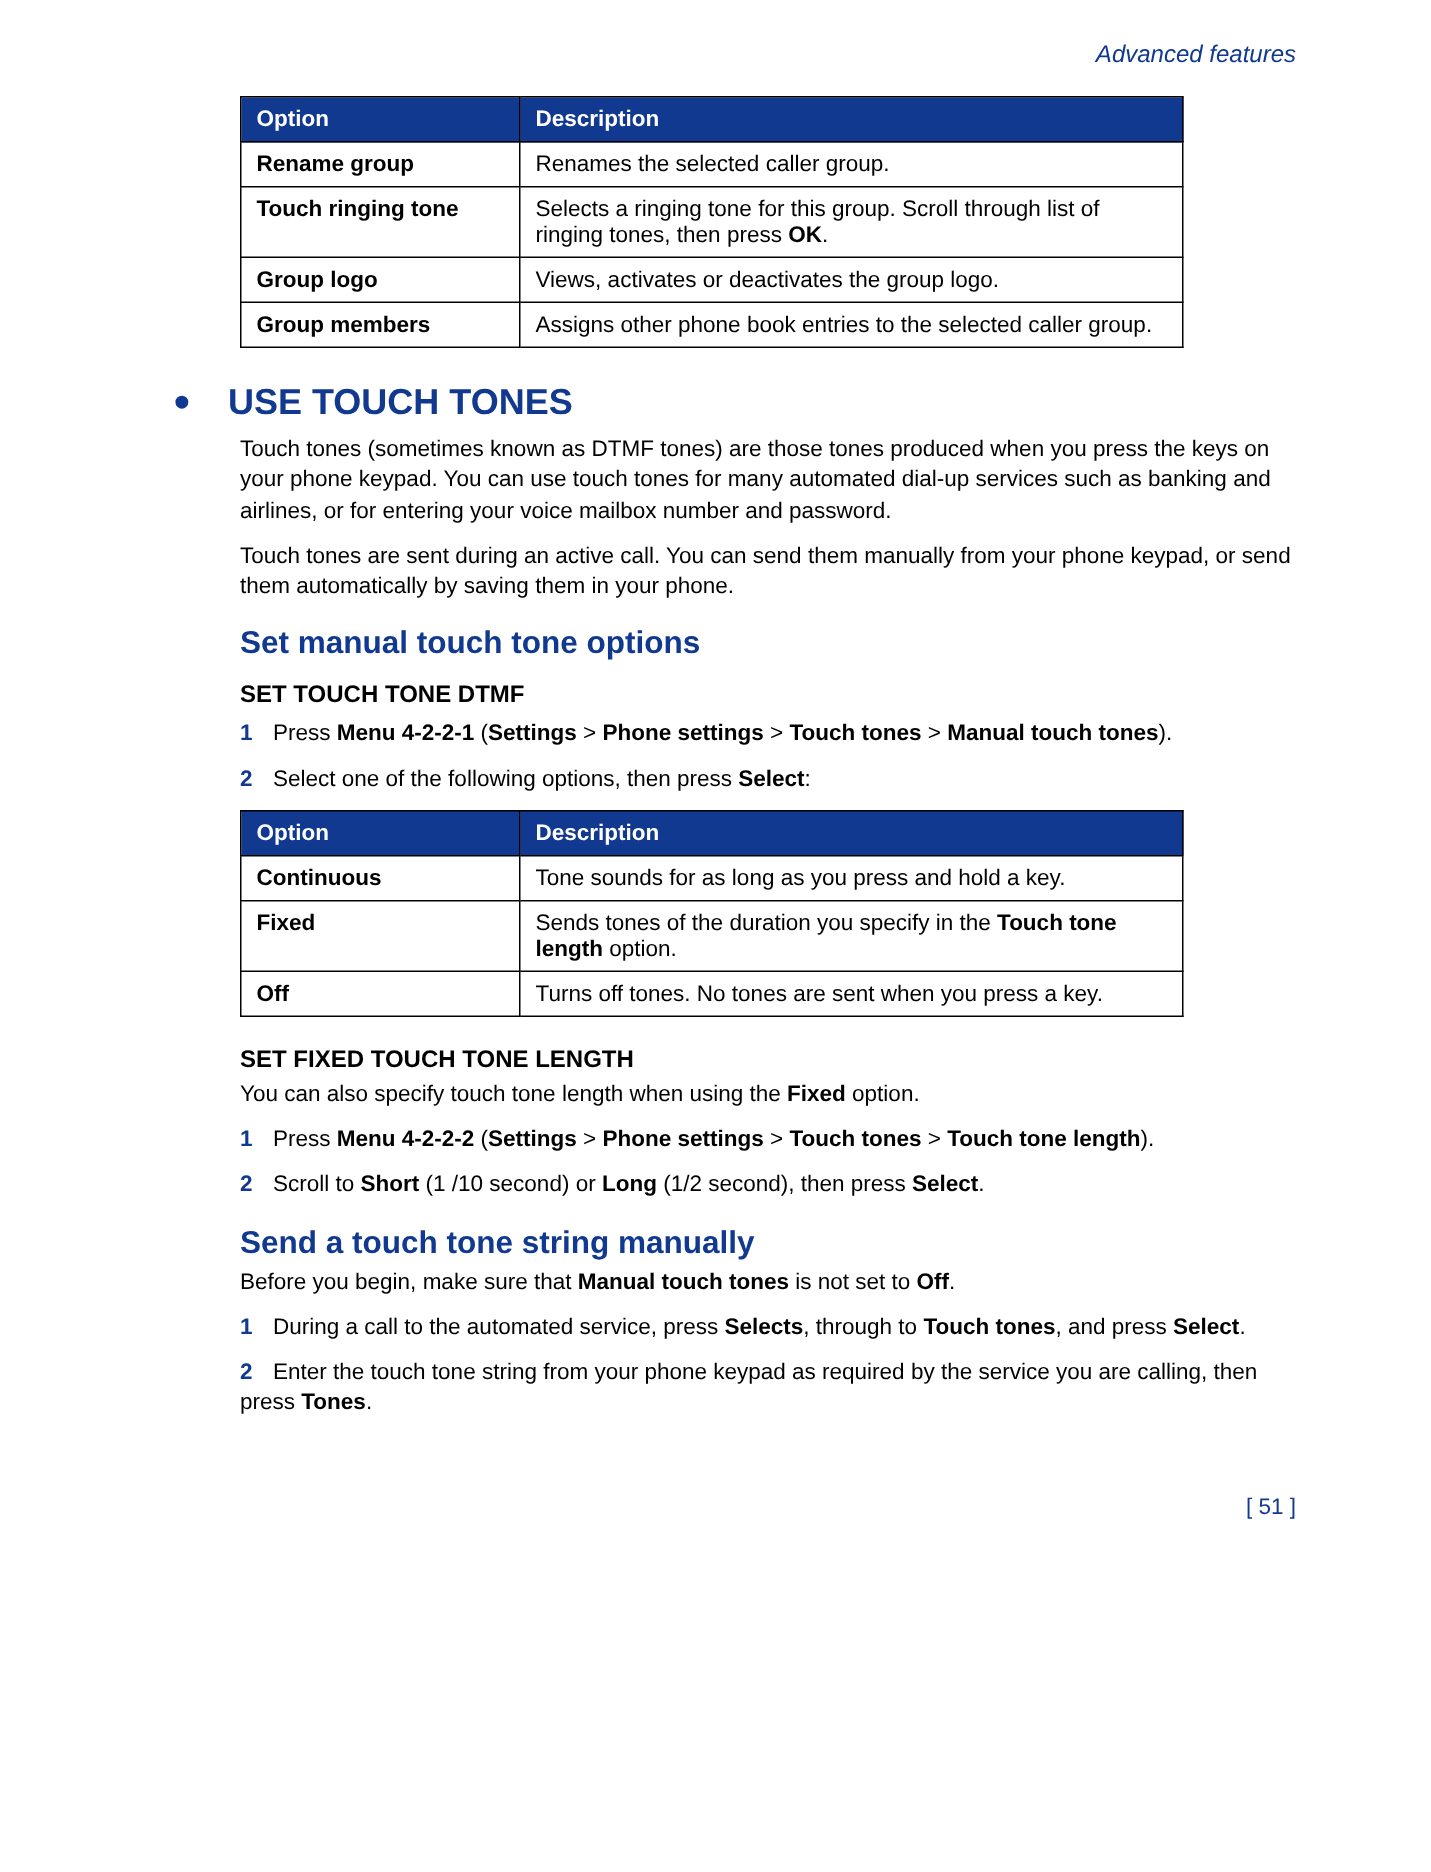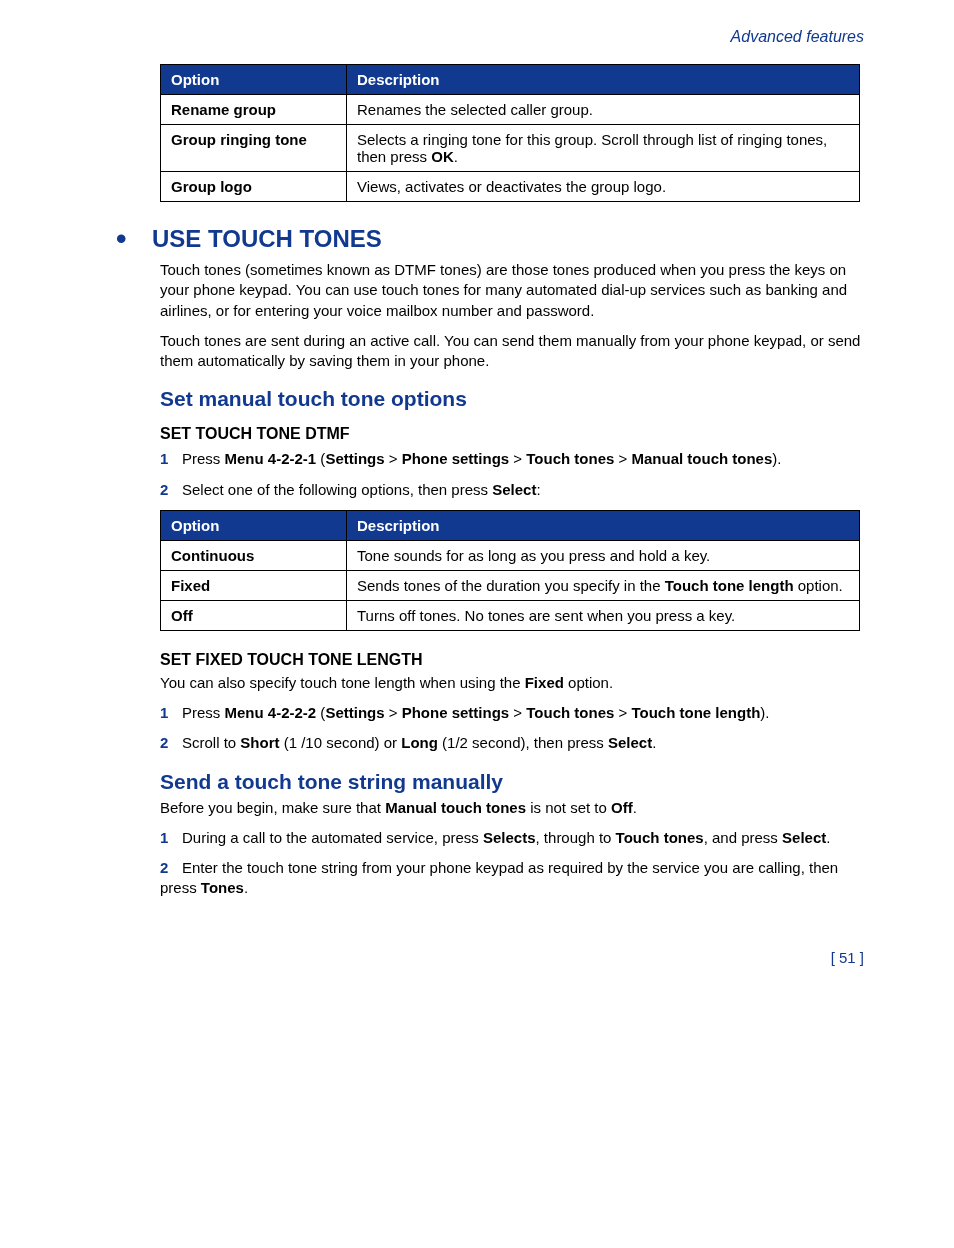--- a/index.html
+++ b/index.html
@@ -15,21 +15,21 @@
     padding: 28px 90px 40px 90px;
   }
   .header-right {
     text-align: right;
     color: #11398f;
     font-style: italic;
     font-size: 16px;
     margin-bottom: 18px;
   }
   table {
-    width: 700px;
+    width: 629px;
     border-collapse: collapse;
     margin-left: 70px;
     margin-bottom: 20px;
   }
   th, td {
     border: 1px solid #000;
     padding: 6px 10px;
     text-align: left;
     vertical-align: top;
     font-size: 15px;
@@ -105,26 +105,30 @@
     <tbody>
         <tr>
       <th>Option</th>
       <th>Description</th>
     </tr>
     <tr>
       <td class="option-col">Rename group</td>
       <td>Renames the selected caller group.</td>
     </tr>
     <tr>
-      <td class="option-col">Group ringing tone</td>
+      <td class="option-col">Touch ringing tone</td>
       <td><span>Selects a ringing tone for this group. Scroll through list of ringing tones, then press </span><b>OK</b><span>.</span></td>
     </tr>
     <tr>
       <td class="option-col">Group logo</td>
       <td>Views, activates or deactivates the group logo.</td>
+    </tr>
+    <tr>
+      <td class="option-col">Group members</td>
+      <td>Assigns other phone book entries to the selected caller group.</td>
     </tr>
   </tbody>
     </table>
 
   <div class="h1"><span class="bullet">•</span><span>USE TOUCH TONES</span></div>
   <div class="para">Touch tones (sometimes known as DTMF tones) are those tones produced when you press the keys on your phone keypad. You can use touch tones for many automated dial-up services such as banking and airlines, or for entering your voice mailbox number and password.</div>
   <div class="para">Touch tones are sent during an active call. You can send them manually from your phone keypad, or send them automatically by saving them in your phone.</div>
 
   <div class="h2">Set manual touch tone options</div>
 

